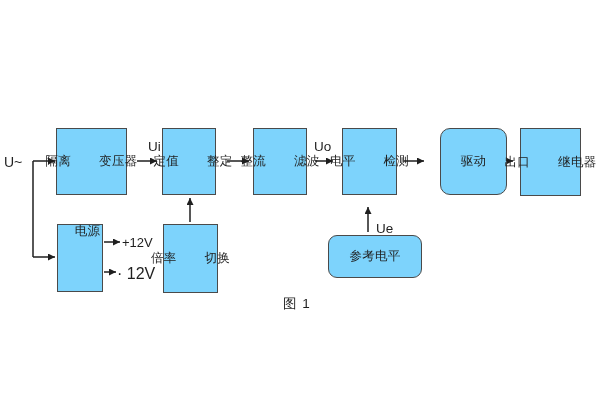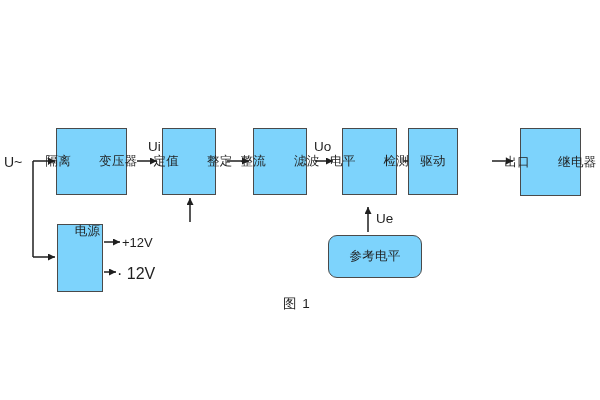--- a/index.html
+++ b/index.html
@@ -28,38 +28,38 @@
     letter-spacing: 0.3px;
     line-height: 13px;
     box-sizing: border-box;
     white-space: nowrap;
   }
   
   .b-isolation { left: 56px;  top: 128px; width: 71px; height: 67px; }
   .b-setting   { left: 162px; top: 128px; width: 54px; height: 67px; padding-left: 8px; }
   .b-rectifier { left: 253px; top: 128px; width: 54px; height: 67px; }
   .b-detect    { left: 342px; top: 128px; width: 55px; height: 67px; align-items: center; }
-  .b-drive     { left: 408px; top: 128px; width: 50px; height: 67px; }
+  .b-drive     { left: 440px; top: 128px; width: 67px; height: 67px; border-radius: 10px; }
   .b-relay     { left: 520px; top: 128px; width: 61px; height: 68px; }
   
   .b-power     { left: 57px;  top: 224px; width: 46px; height: 68px;
                  align-items: flex-start; padding-left: 15px; }
   .b-ratio     { left: 163px; top: 224px; width: 55px; height: 69px; }
   .b-ref       { left: 328px; top: 235px; width: 94px; height: 43px; border-radius: 9px; }
 
   .sig-label {
     position: absolute;
     font-size: 13.5px;
     font-weight: 400;
     white-space: nowrap;
   }
   .l-input  { left: 4px;   top: 154px; font-size: 14px; }
   .l-ui     { left: 148px; top: 139px; }
   .l-uo     { left: 314px; top: 139px; }
-  .l-ue     { left: 376px; top: 211px; }
+  .l-ue     { left: 376px; top: 221px; }
   .l-plus12 { left: 122px; top: 235px; font-size: 13px; }
   .l-minus12{ left: 117px; top: 265px; font-size: 16px; }
 
   .caption {
     position: absolute;
     left: 283px;
     top: 295px;
     font-size: 13.5px;
     letter-spacing: 1px;
     white-space: nowrap;
@@ -125,20 +125,24 @@
 
   <div class="block b-relay">
     <span>出口</span>
     <span>继电器</span>
   </div>
 
   <div class="block b-power">
     <span>电源</span>
   </div>
 
+  <div class="block b-ratio">
+    <span>倍率</span>
+    <span>切换</span>
+  </div>
 
   <div class="block b-ref">
     <span>参考电平</span>
   </div>
 
   <span class="sig-label l-input">U~</span>
   <span class="sig-label l-ui">Ui</span>
   <span class="sig-label l-uo">Uo</span>
   <span class="sig-label l-ue">Ue</span>
   <span class="sig-label l-plus12">+12V</span>

